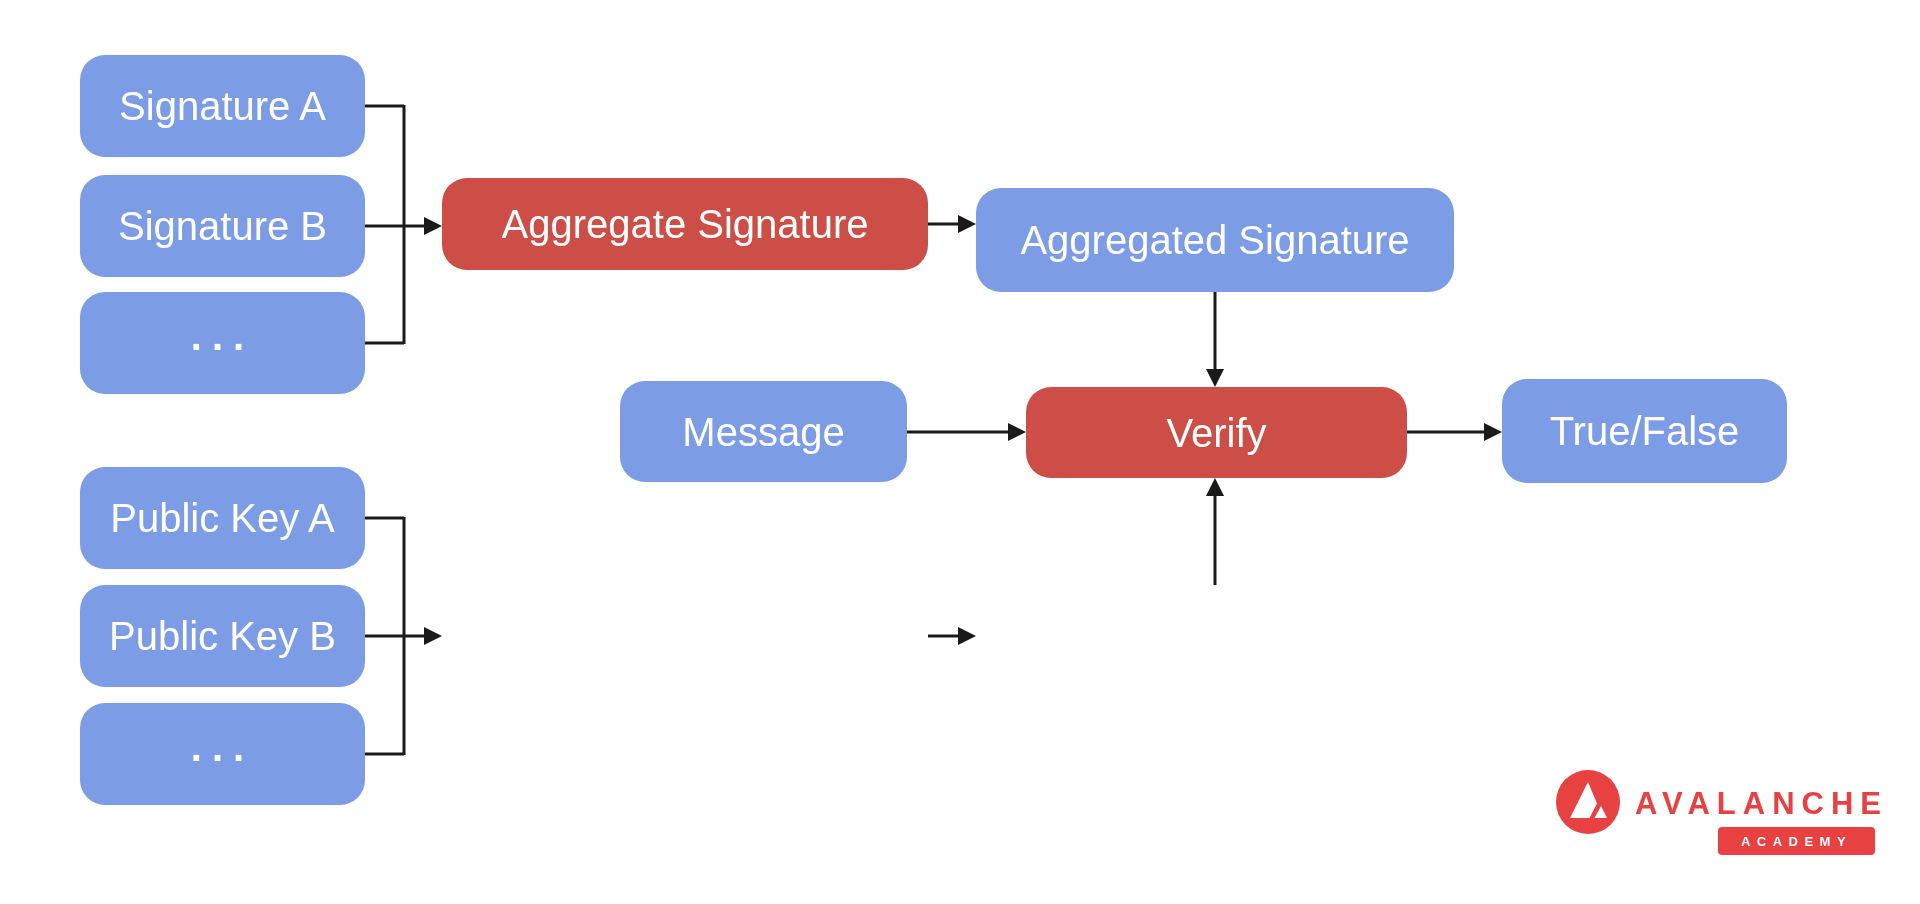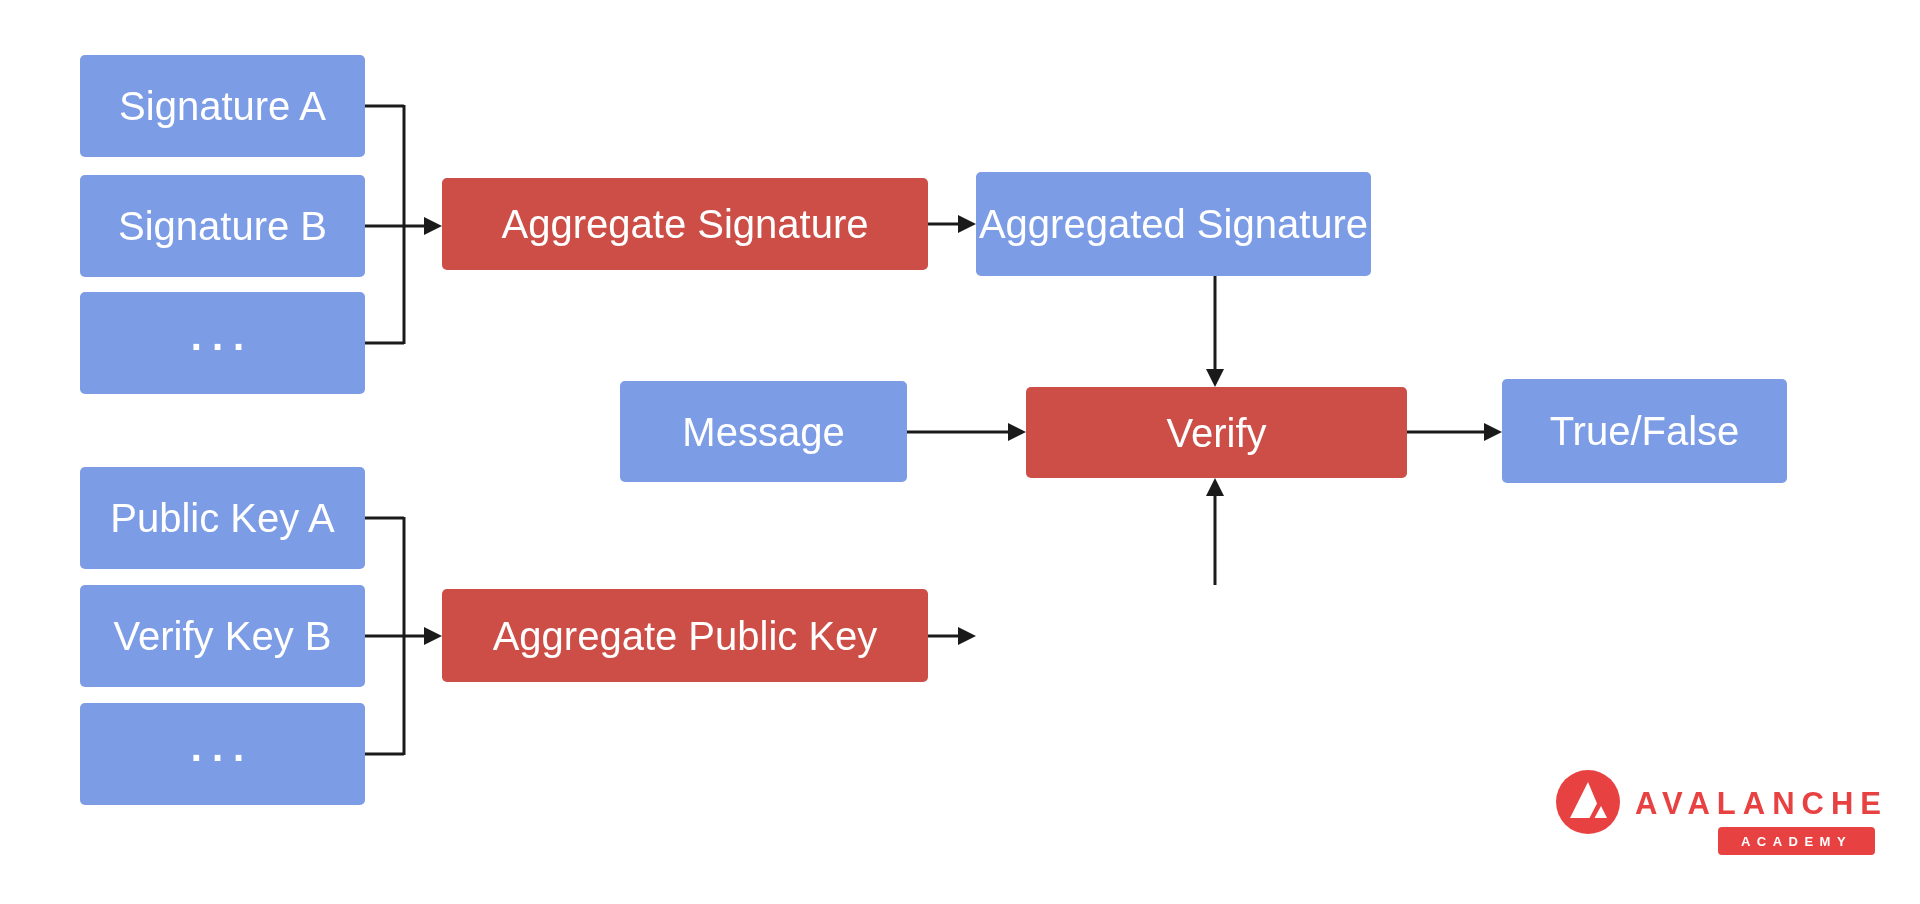--- a/index.html
+++ b/index.html
@@ -31,21 +31,21 @@
   .wire { stroke: var(--arrow-black, #1a1a1a); stroke-width: 3; fill: none; }
   .head { fill: var(--arrow-black, #1a1a1a); stroke: none; }
   .node {
     position: absolute;
     display: flex;
     align-items: center;
     justify-content: center;
     color: var(--text-white, #fff);
     font-size: 40px;
     line-height: 1;
-    border-radius: 5px;
+    border-radius: 25px;
     text-align: center;
     white-space: nowrap;
   }
   .node.blue { background: var(--box-blue, #7C9CE5); }
   .node.red  { background: var(--box-red, #CD4E46); }
   .node.bold { font-weight: normal; }
   .node.dots span { letter-spacing: 10px; font-weight: bold; padding-bottom: 14px; }
   .brand {
     position: absolute;
     left: 1548px; top: 762px;
@@ -124,47 +124,44 @@
   <div class="node blue" style="left:80px;top:175px;width:285px;height:102px">
     <span>Signature B</span>
   </div>
   <div class="node blue dots" style="left:80px;top:292px;width:285px;height:102px">
     <span>...</span>
   </div>
 
   <div class="node red" style="left:442px;top:178px;width:486px;height:92px">
     <span>Aggregate Signature</span>
   </div>
-  <div class="node blue" style="left:976px;top:172px;width:395px;height:104px">
+  <div class="node blue" style="left:976px;top:188px;width:478px;height:104px">
     <span>Aggregated Signature</span>
   </div>
 
   <div class="node blue" style="left:620px;top:381px;width:287px;height:101px">
     <span>Message</span>
   </div>
   <div class="node red bold" style="left:1026px;top:387px;width:381px;height:91px">
     <span>Verify</span>
   </div>
   <div class="node blue" style="left:1502px;top:379px;width:285px;height:104px">
     <span>True/False</span>
   </div>
 
   <div class="node blue" style="left:80px;top:467px;width:285px;height:102px">
     <span>Public Key A</span>
   </div>
   <div class="node blue" style="left:80px;top:585px;width:285px;height:102px">
-    <span>Verify Key B</span>
+    <span>Public Key B</span>
   </div>
   <div class="node blue dots" style="left:80px;top:703px;width:285px;height:102px">
     <span>...</span>
   </div>
 
-  <div class="node red" style="left:442px;top:589px;width:486px;height:93px">
-    <span>Aggregate Public Key</span>
-  </div>
 
   <div class="brand">
     <svg class="brand-icon" viewBox="0 0 64 64" aria-hidden="true">
       <circle cx="32" cy="32" r="32" fill="#E84142"></circle>
       <path d="M32 12 L14 48 L33.5 48 L41 33.5 Z" fill="#FFFFFF"></path>
       <path d="M45 36 L38.5 48 L51 48 Z" fill="#FFFFFF"></path>
     </svg>
     <div class="brand-name">AVALANCHE</div>
     <div class="brand-badge">ACADEMY</div>
   </div>

